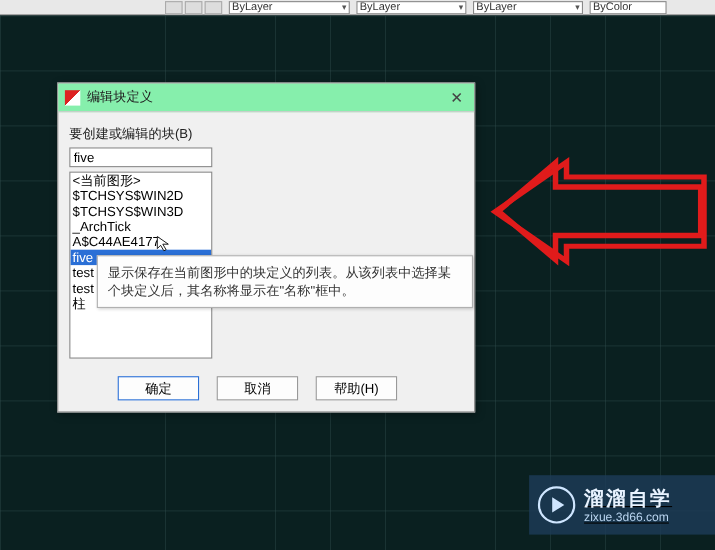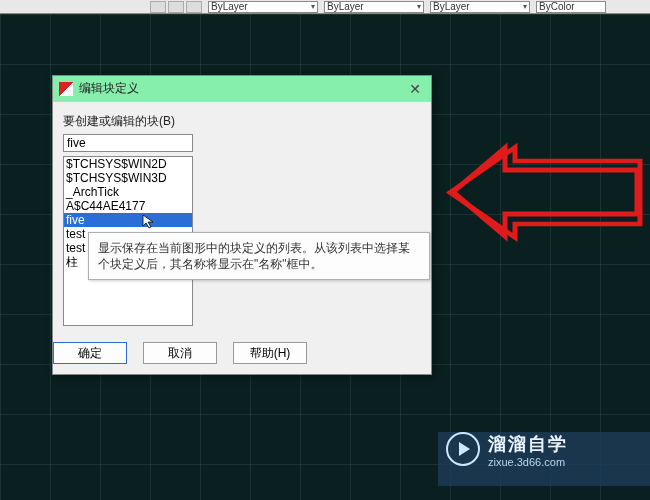--- a/index.html
+++ b/index.html
@@ -138,20 +138,21 @@
       font-size: 12px;
       color: #333;
       line-height: 16px;
       z-index: 5;
       box-shadow: 1px 1px 3px rgba(0,0,0,0.2);
     }
     .dlg-buttons {
       position: absolute;
       bottom: 10px; left: 0; right: 16px;
       display: flex;
+      justify-content: center;
       gap: 16px;
     }
     .btn {
       width: 74px; height: 22px;
       background: #fdfdfd;
       border: 1px solid #999;
       font-size: 12px;
       display:flex;align-items:center;justify-content:center;
       cursor:pointer;
     }
@@ -159,25 +160,27 @@
     
     .big-arrow {
       position: absolute;
       left: 445px; top: 142px;
       pointer-events: none;
     }
     
     .watermark {
       position: absolute;
       right: 0; bottom: 14px;
-      width: 212px; height: 54px;
+      width: 169px; height: 54px;
       background: rgba(30,60,90,0.78);
       display: flex;
+      align-items: center;
       gap: 8px;
       padding-left: 8px;
+      text-decoration: underline;
     }
     .play-circle {
       width: 34px; height: 34px;
       border: 2px solid #cfe6ff;
       border-radius: 50%;
       display:flex;align-items:center;justify-content:center;
     }
     .play-triangle {
       width: 0; height: 0;
       border-left: 11px solid #cfe6ff;
@@ -219,20 +222,21 @@
   <div class="titlebar">
     <div class="app-icon"></div>
     <span class="title">编辑块定义</span>
     <span class="close">✕</span>
   </div>
   <div class="dlg-body">
     <div class="col-left">
       <div class="label">要创建或编辑的块(B)</div>
       <input class="name-input" value="five" style="">
       <div class="list" id="block-list">
+          <div class="list-item">&lt;当前图形&gt;</div>
           <div class="list-item">$TCHSYS$WIN2D</div>
           <div class="list-item">$TCHSYS$WIN3D</div>
           <div class="list-item">_ArchTick</div>
           <div class="list-item">A$C44AE4177</div>
           <div class="list-item selected">five</div>
           <div class="list-item">test</div>
           <div class="list-item">test</div>
           <div class="list-item">柱</div>
         </div>
     </div>

